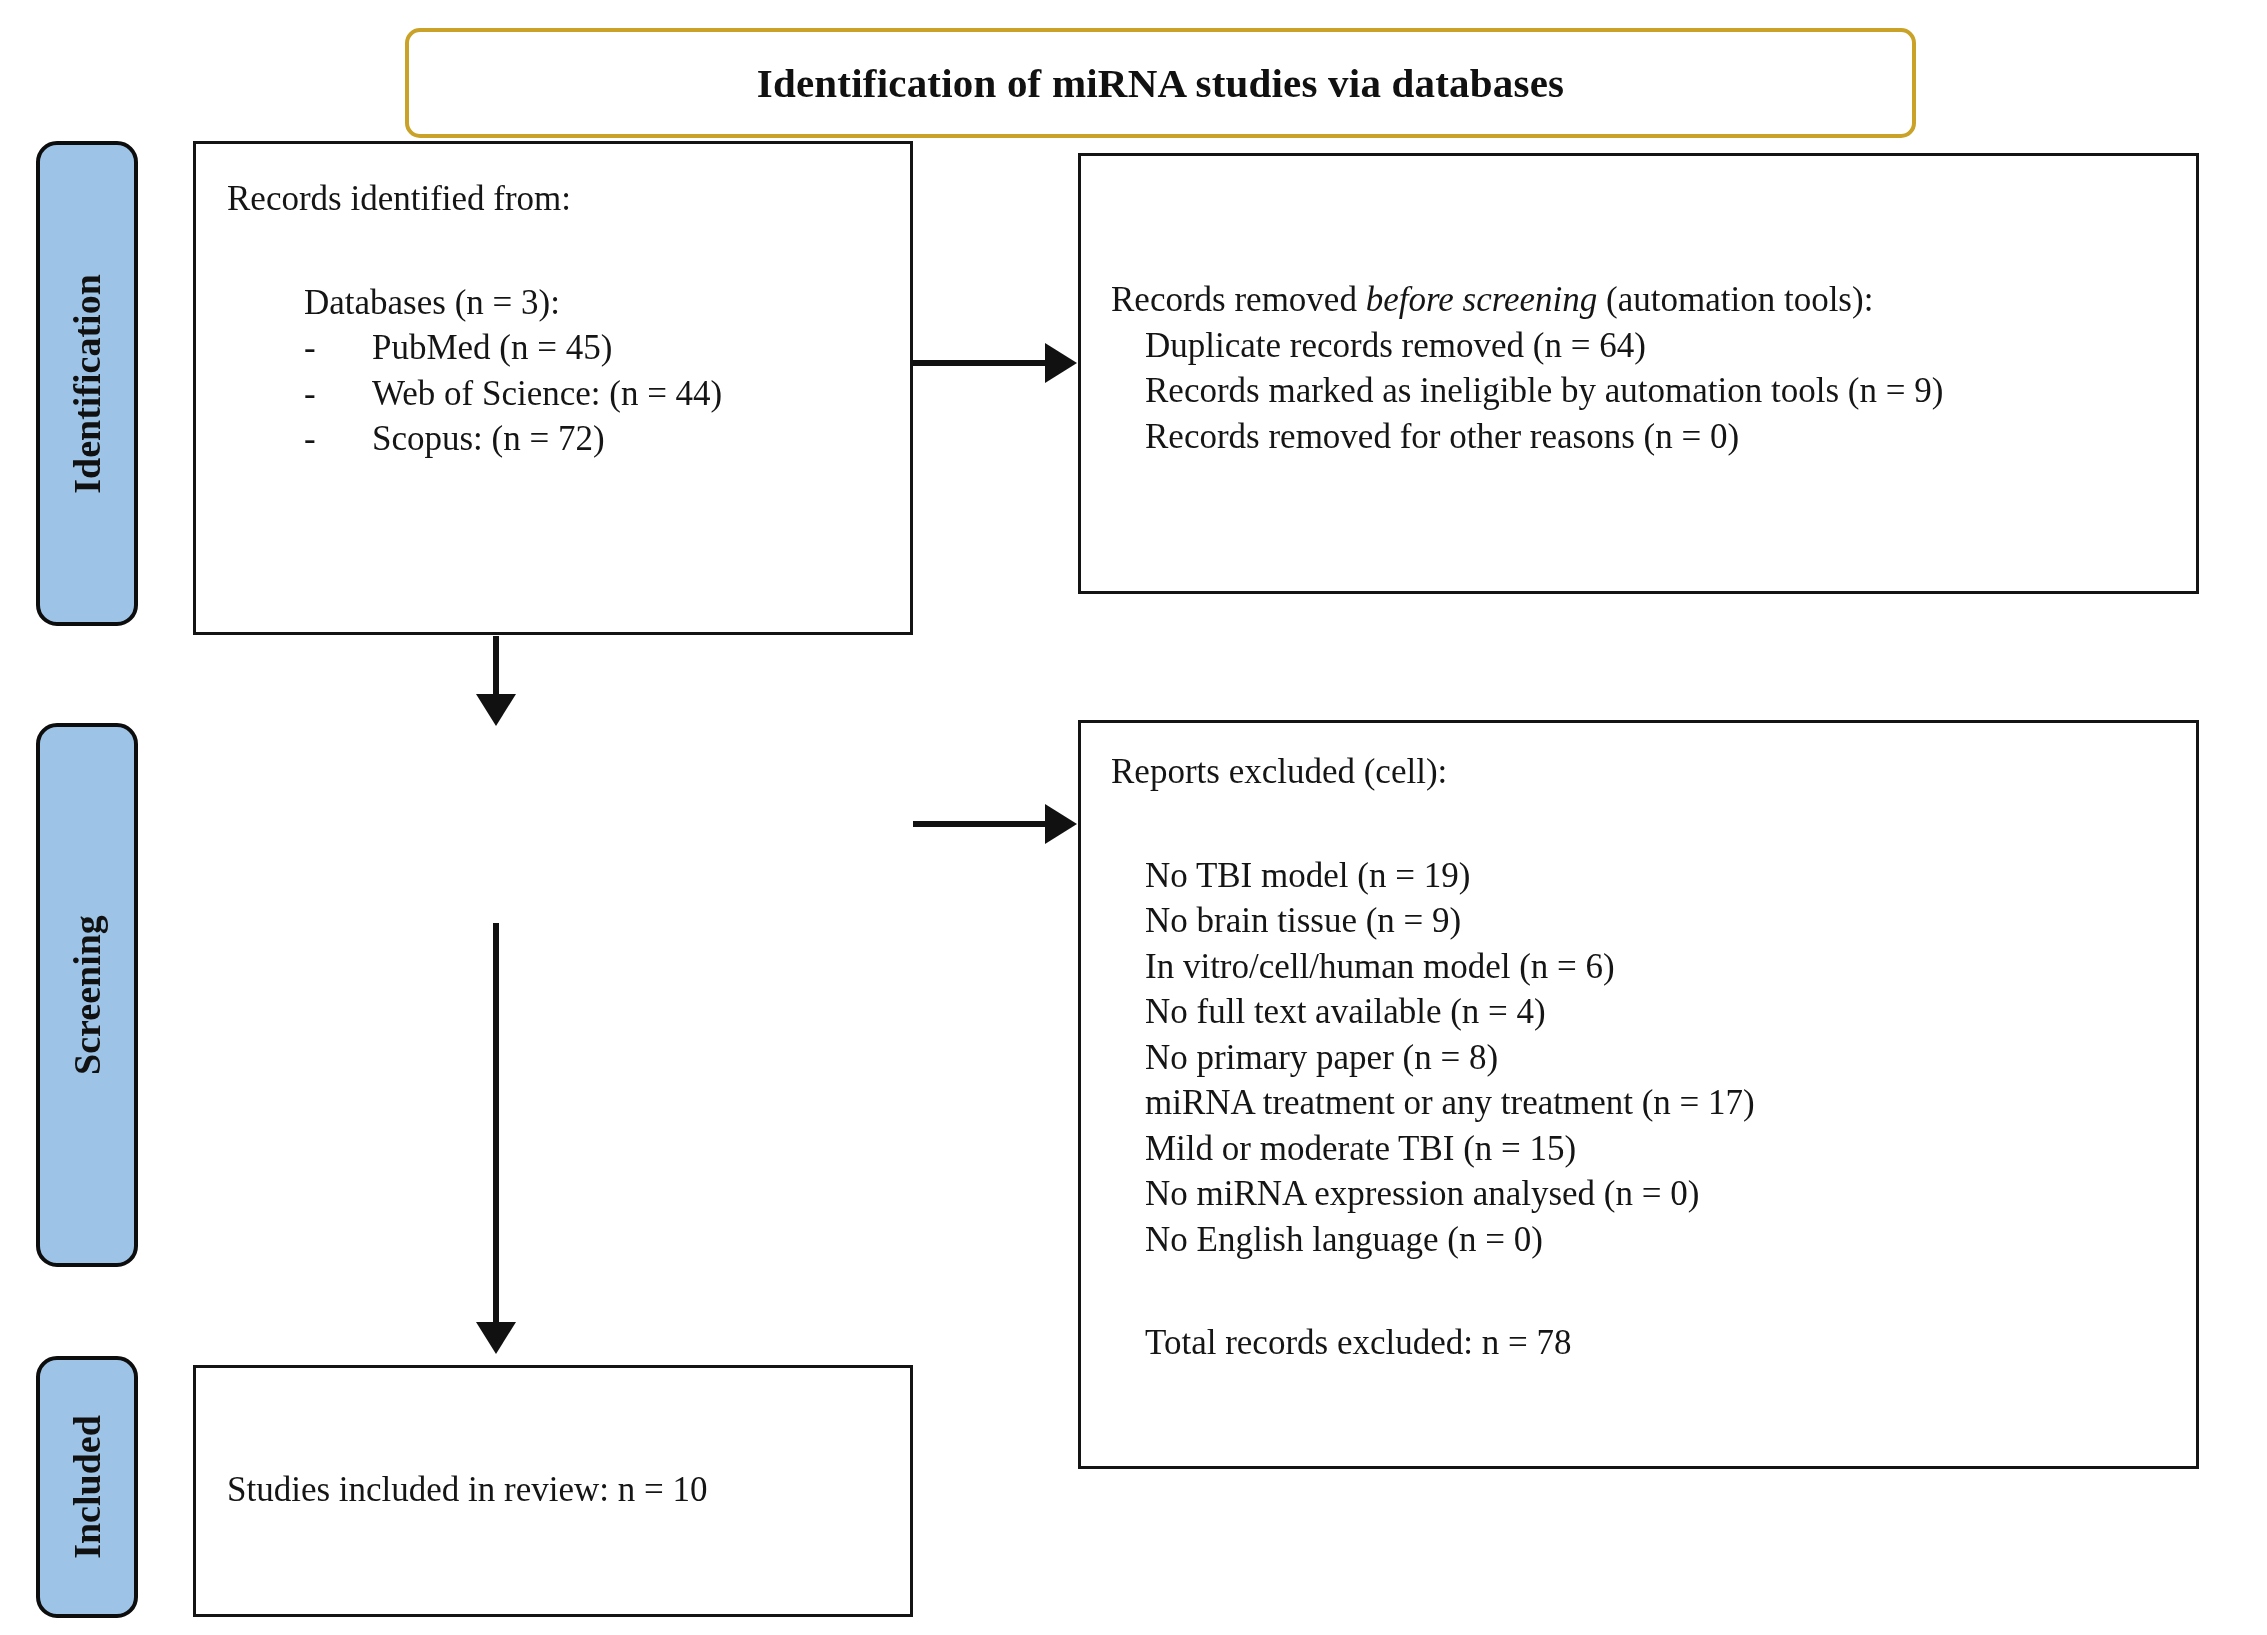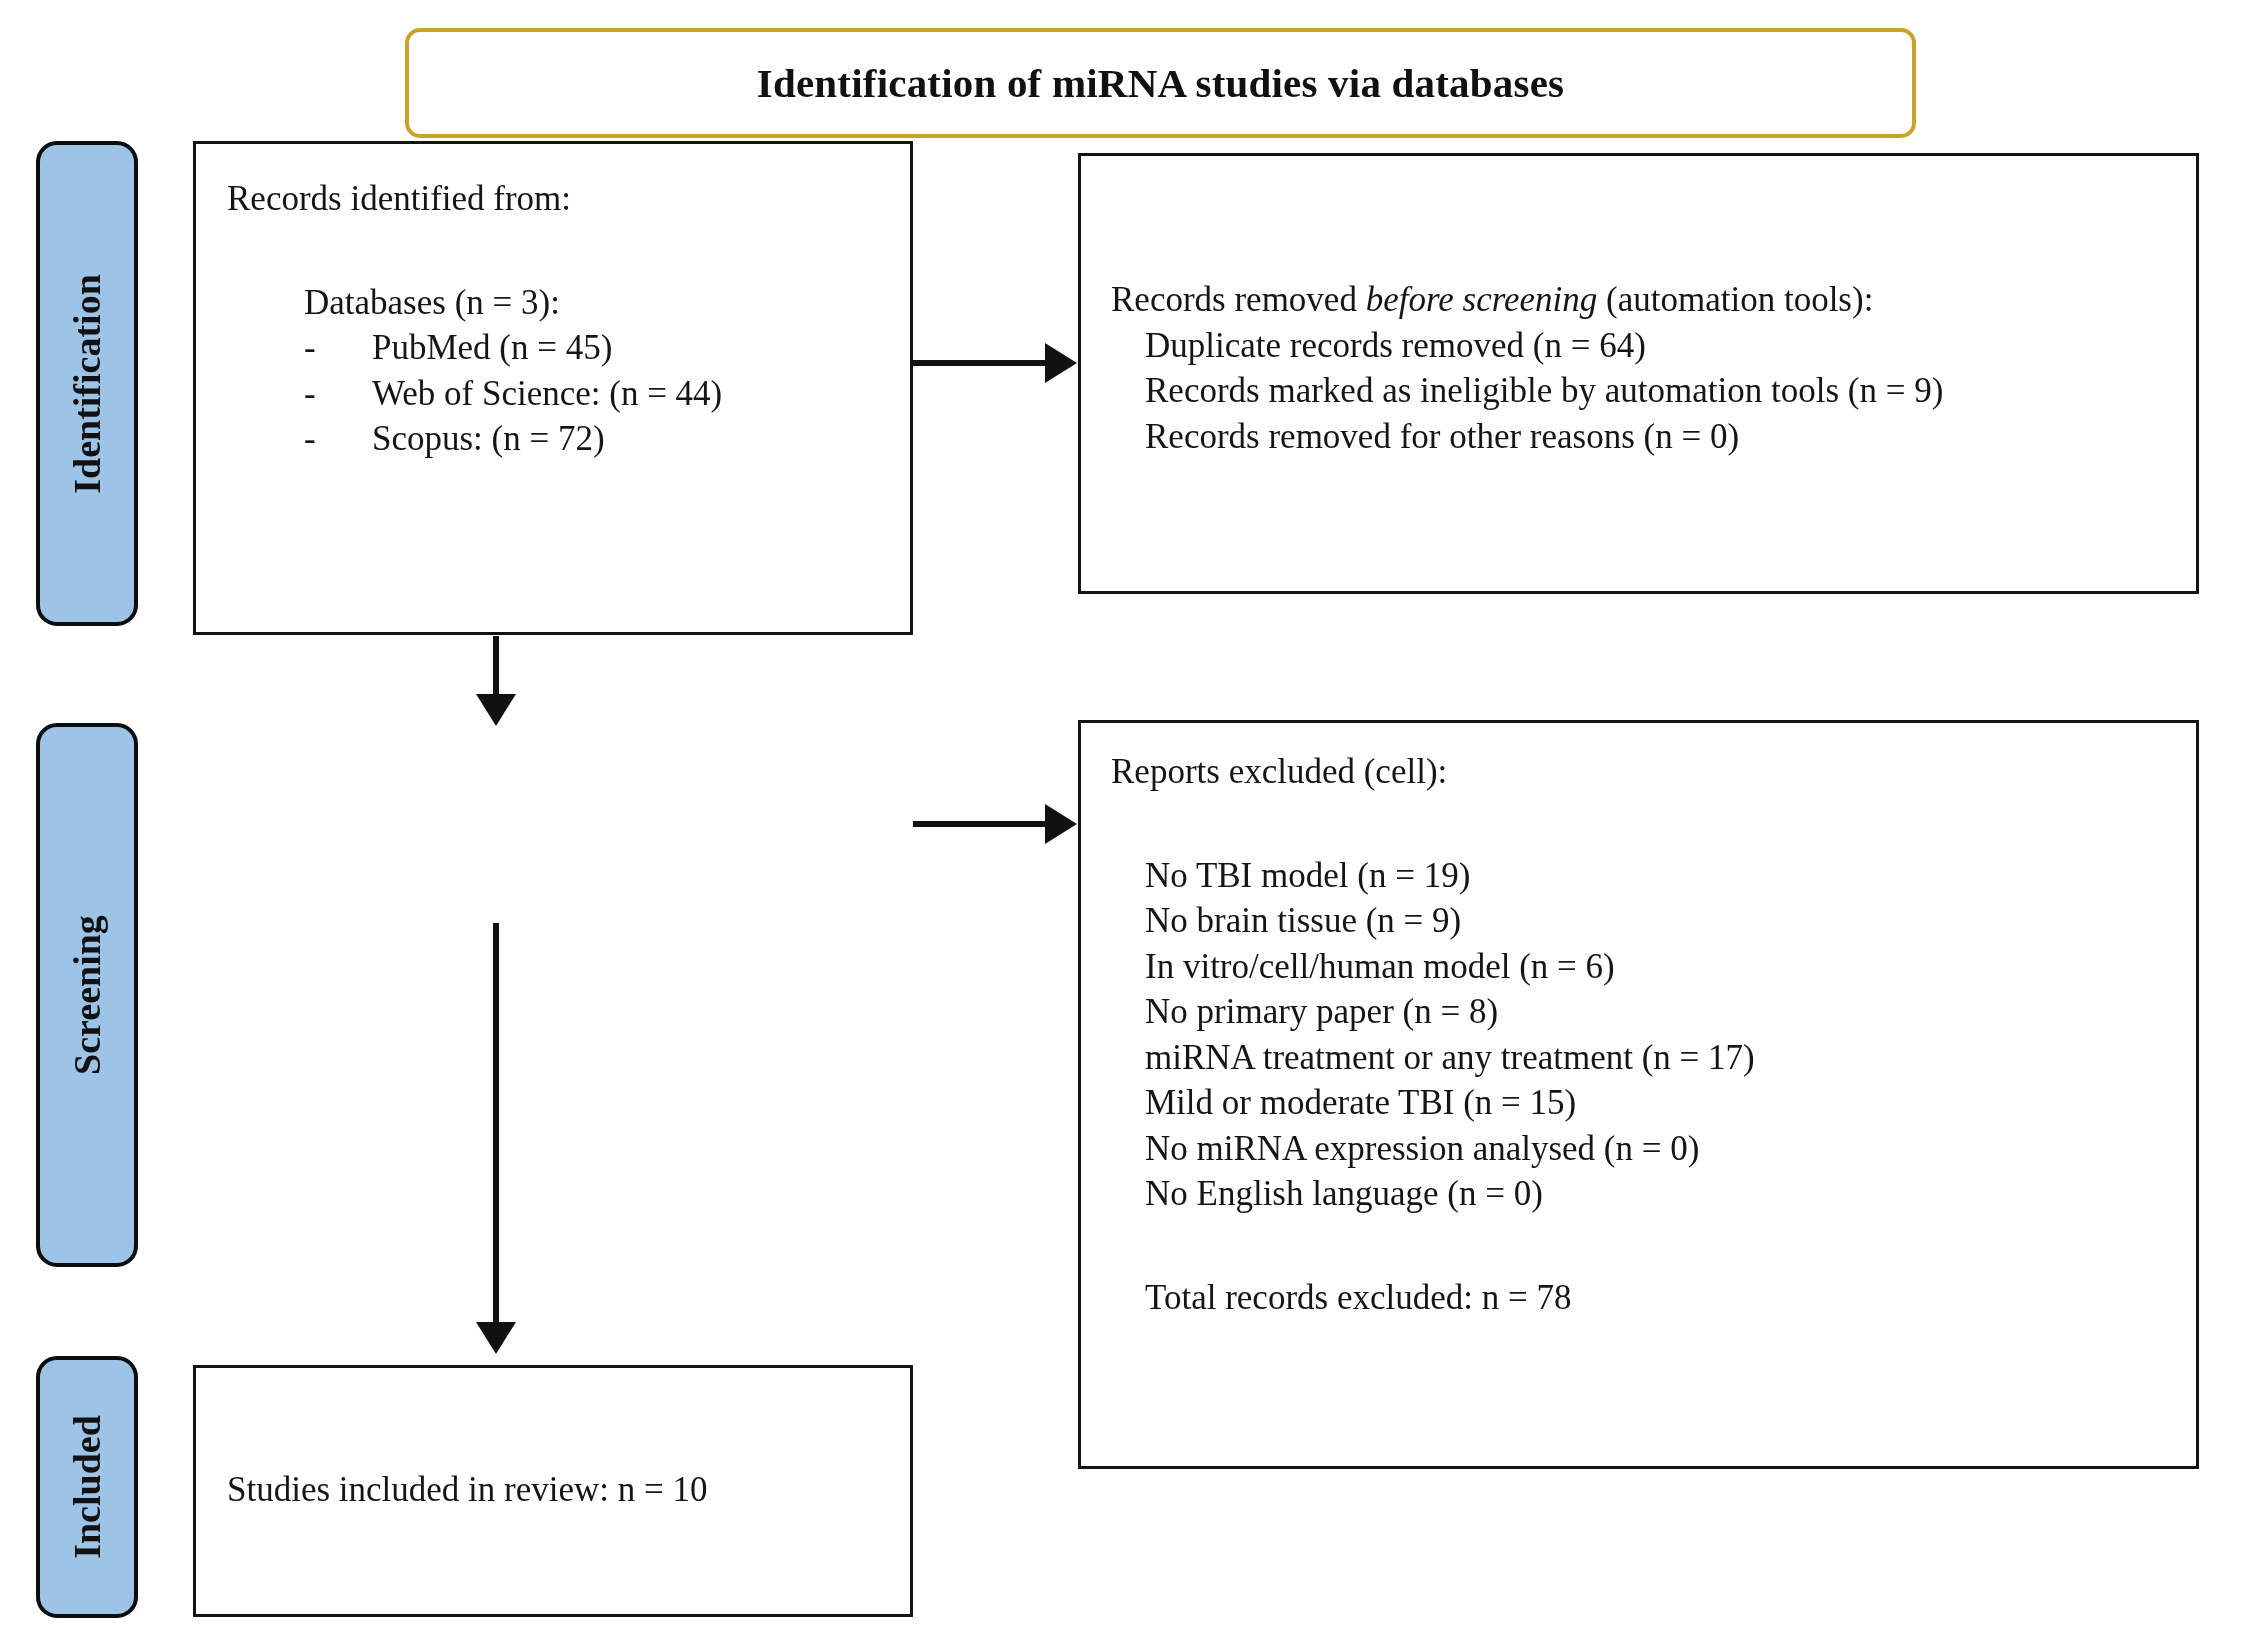--- a/index.html
+++ b/index.html
@@ -172,20 +172,21 @@
   </div>
 
 
   <div class="flow-box" style="left:1078px; top:720px; width:1121px; height:749px;">
     <div class="box-body" style="top:26px; padding-left:30px;">
       <span class="line">Reports excluded (cell):</span>
       <div class="spacer-lg"></div>
       <span class="line pad-l">No TBI model (n = 19)</span>
       <span class="line pad-l">No brain tissue (n = 9)</span>
       <span class="line pad-l">In vitro/cell/human model (n = 6)</span>
+      <span class="line pad-l">No full text available (n = 4)</span>
       <span class="line pad-l">No primary paper (n = 8)</span>
       <span class="line pad-l">miRNA treatment or any treatment (n = 17)</span>
       <span class="line pad-l">Mild or moderate TBI (n = 15)</span>
       <span class="line pad-l">No miRNA expression analysed (n = 0)</span>
       <span class="line pad-l">No English language (n = 0)</span>
       <div class="spacer-lg"></div>
       <span class="line pad-l">Total records excluded: n = 78</span>
     </div>
   </div>
 

